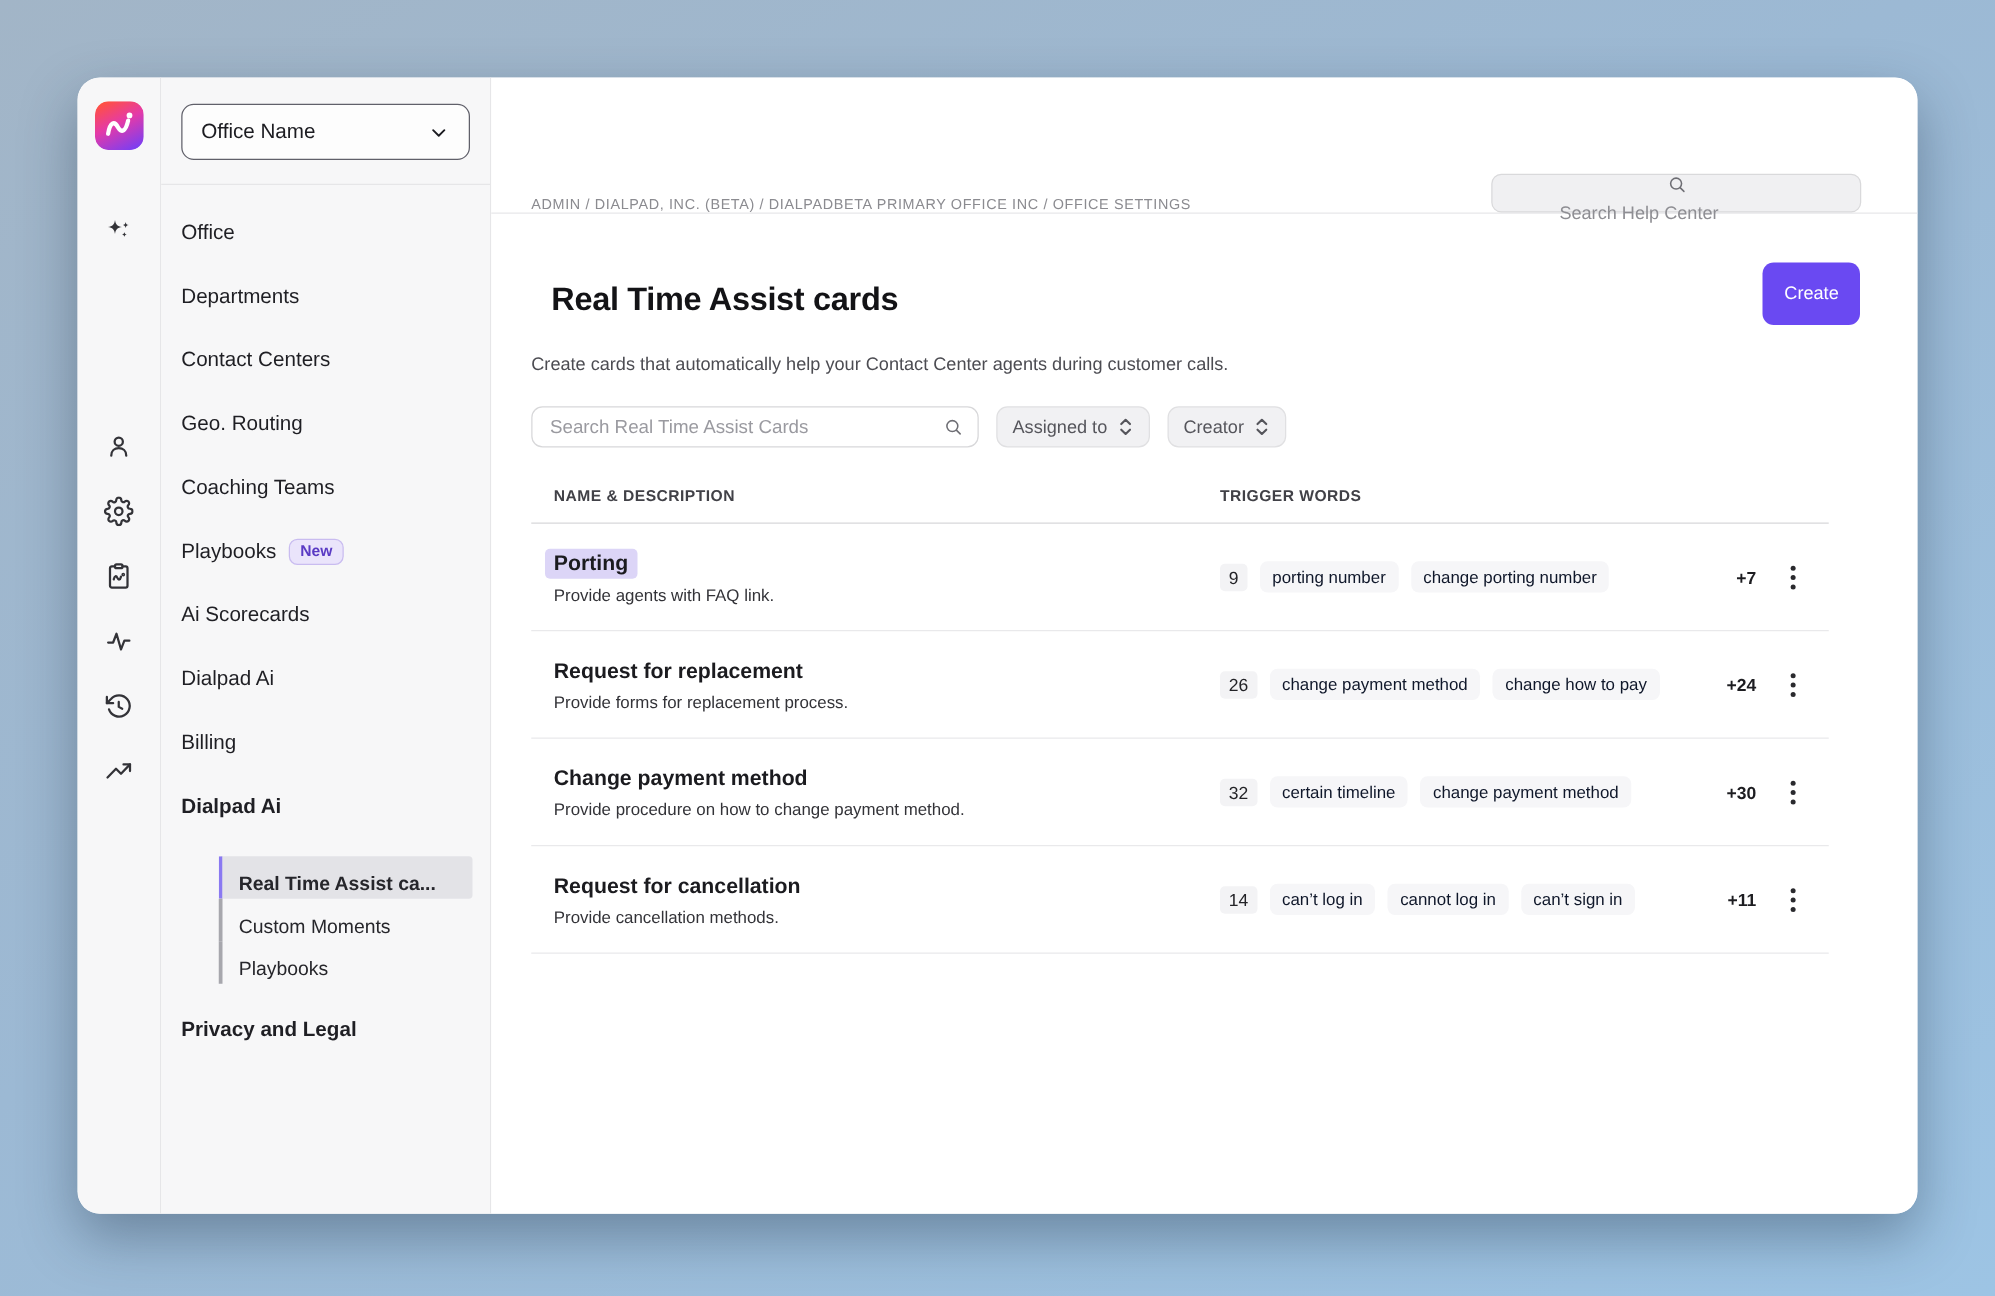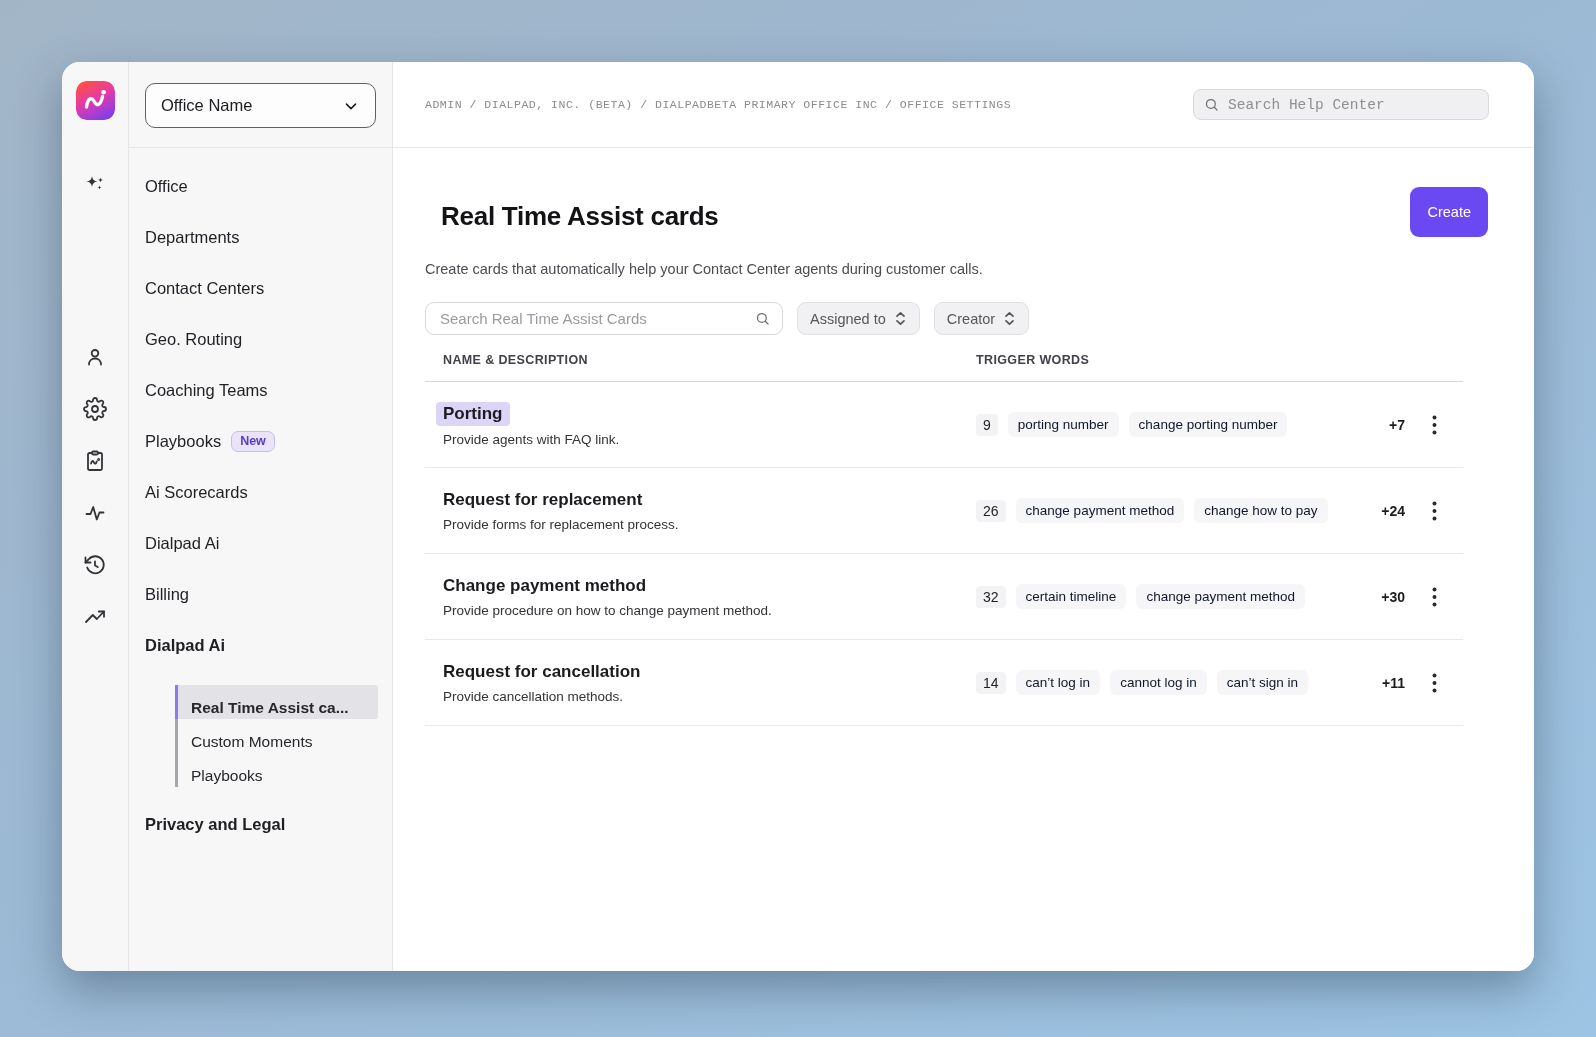--- a/index.html
+++ b/index.html
@@ -36,45 +36,45 @@
     font-size:12.5px;font-weight:600;padding:2.5px 8px;line-height:1.1;}
 
   .sub-group{margin-left:30px;margin-top:14px;width:203px;}
   .sub-item{height:34px;display:flex;align-items:center;padding:12px 10px 0 13px;font-size:15.5px;color:#26262b;
     border-left:3px solid #a7a7ad;cursor:pointer;white-space:nowrap;overflow:hidden;}
   .sub-item.selected{background:#e3e3e7;border-left-color:#8a79f2;font-weight:700;border-radius:0 3px 3px 0;}
   .footer-item{margin-top:12px;}
 
   
   .main{flex:1;min-width:0;display:flex;flex-direction:column;background:#fff;}
-  .topbar{height:86px;flex-shrink:0;border-bottom:1px solid #e8e8ea;display:flex;align-items:center;padding:0 45px 0 32px;font-family:Liberation Mono, monospace;}
+  .topbar{height:109px;flex-shrink:0;border-bottom:1px solid #e8e8ea;display:flex;align-items:flex-end;padding:0 45px 0 32px;}
   .breadcrumb{font-size:11.5px;font-weight:500;color:#8b8b90;letter-spacing:.045em;}
   .help-search{margin-left:auto;width:296px;height:31px;background:#f0f0f2;border:1px solid #d9d9db;border-radius:8px;
-    display:flex;align-items:center;gap:7px;padding:0 10px;}
+    display:flex;align-items:center;gap:7px;padding:0 10px;flex-direction:column;}
   .help-search svg,.rta-search svg{width:15px;height:15px;stroke:#6e6e74;fill:none;stroke-width:2;stroke-linecap:round;flex-shrink:0;}
   .help-search input{border:none;background:transparent;outline:none;flex:1;font:inherit;font-size:14.5px;color:#3a3a40;min-width:0;}
   .help-search input::placeholder{color:#8e8e93;}
 
   .content{padding:37px 46px 0 32px;}
   .title-row{display:flex;align-items:flex-start;}
   .page-title{margin:16px;font-size:26px;font-weight:700;color:#131316;letter-spacing:-.01em;}
   .create-btn{margin-left:auto;margin-top:2px;background:#6a49f2;color:#fff;border:none;border-radius:9px;
     height:50px;padding:0 17px;font-family:inherit;font-size:14.5px;font-weight:500;cursor:pointer;}
   .subtitle{margin-top:13px;font-size:14.5px;color:#4c4c52;}
 
   .filter-row{margin-top:25px;display:flex;align-items:center;gap:14px;}
   .rta-search{width:358px;height:33px;border:1px solid #d8d8da;border-radius:9px;background:#fff;
     display:flex;align-items:center;gap:8px;padding:0 12px;}
   .rta-search input{border:none;outline:none;background:transparent;flex:1;font:inherit;font-size:15px;color:#3a3a40;min-width:0;}
   .rta-search input::placeholder{color:#9a9aa0;}
   .pill{height:33px;background:#f1f1f3;border:1px solid #e0e0e2;border-radius:9px;display:flex;align-items:center;
     gap:8px;padding:0 12px;font-size:14.5px;color:#55555b;cursor:pointer;}
   .pill svg{width:13px;height:15px;stroke:#55555b;fill:none;stroke-width:1.7;stroke-linecap:round;stroke-linejoin:round;}
 
-  .table{margin-top:18px;margin-right:25px;}
+  .table{margin-top:32px;margin-right:25px;}
   .thead{display:flex;padding:0 0 14px 18px;border-bottom:1px solid #d8d8da;}
   .th{font-size:12.5px;font-weight:700;color:#414147;letter-spacing:.03em;}
   .th.c-name{width:533px;}
   .row{display:flex;align-items:center;height:86px;border-bottom:1px solid #e9e9eb;padding-left:18px;cursor:pointer;}
   .cell-name{width:533px;padding-right:24px;}
   .row-name{display:inline-block;font-size:17px;font-weight:700;color:#1b1b1f;line-height:1.3;}
   .row-name.hl{background:#dcd5f7;border-radius:4px;padding:1px 7px;margin-left:-7px;}
   .row-desc{margin-top:6px;font-size:13.5px;color:#333338;}
   .cell-trigger{flex:1;min-width:0;display:flex;align-items:center;gap:10px;}
   .count-chip{background:#f3f3f5;border-radius:4px;padding:3px 7px;font-size:14px;color:#232327;}

